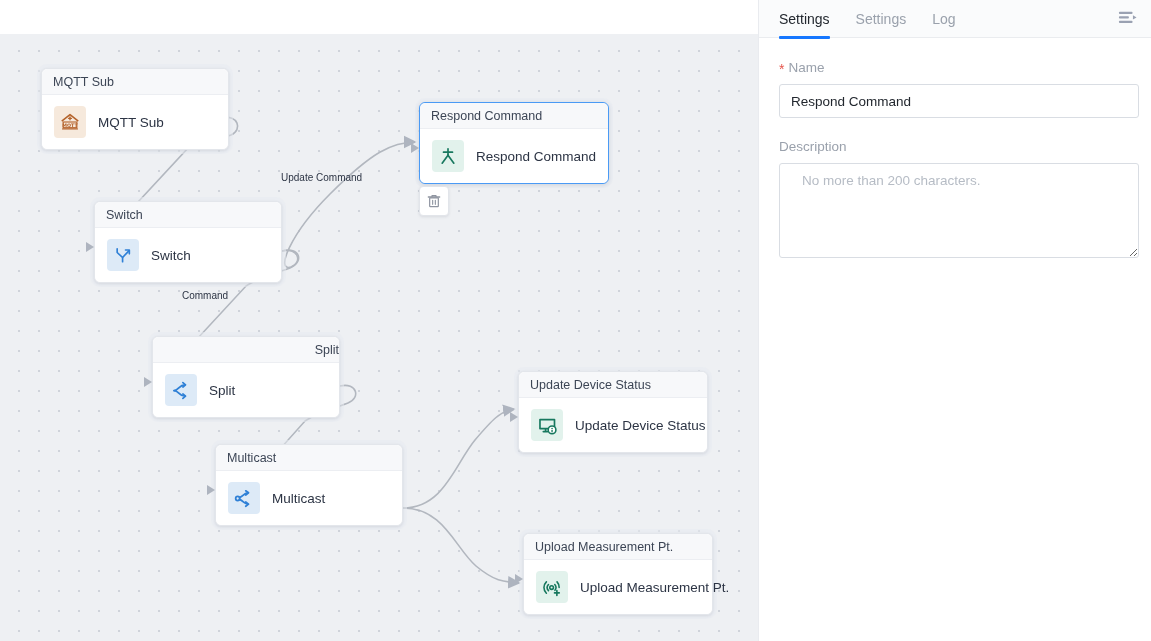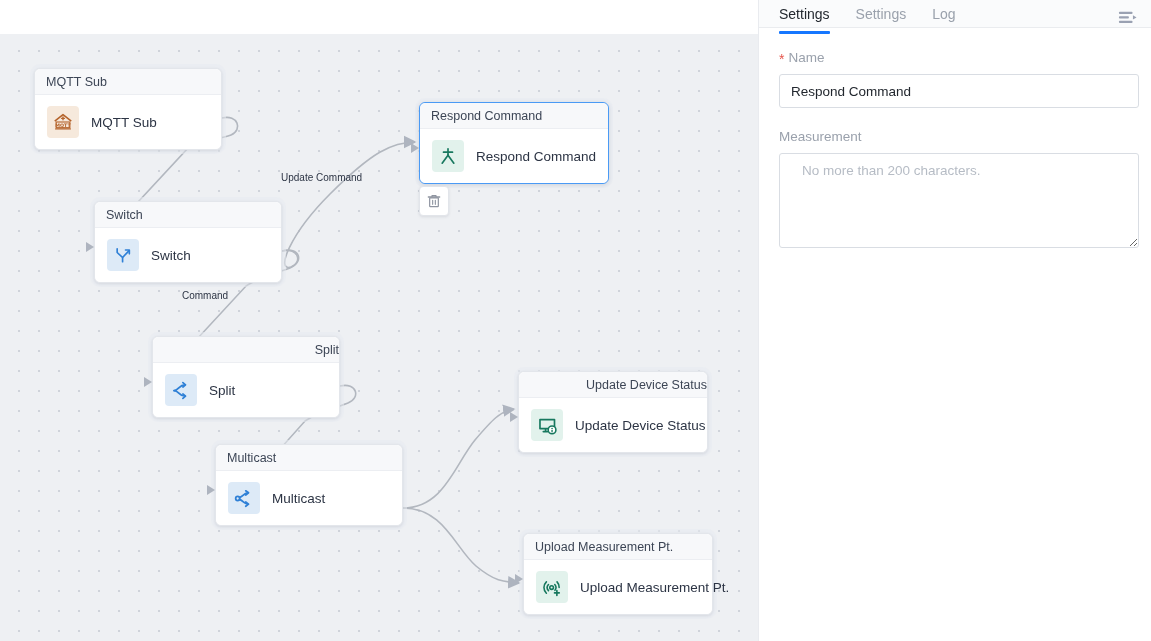--- a/index.html
+++ b/index.html
@@ -106,21 +106,21 @@
 
   
   #panel {
     position: relative;
     width: 393px; height: 641px;
     background: #ffffff;
     border-left: 1px solid #e9ebef;
   }
   #panel-tabs {
     position: relative;
-    height: 28px;
+    height: 38px;
     background: #fafbfc;
     border-bottom: 1px solid #eaecef;
     display: flex; align-items: center;
     padding-left: 20px;
     gap: 26px;
   }
   .tab {
     font-size: 14px;
     color: #9aa1ac;
     line-height: 38px;
@@ -203,21 +203,21 @@
 
         <path d="M403,474 C444,474 455,430 475,406 C492,386 500,377 515,375" marker-end="url(#arrow)"></path>
 
         <path d="M403,474 C444,474 455,514 476,532 C494,547 503,548 520,549" marker-end="url(#arrow)"></path>
       </g>
     </svg>
 
     <div class="edge-label" style="left:281px; top:172px;">Update Command</div>
     <div class="edge-label" style="left:182px; top:290px;">Command</div>
 
-    <div class="node" style="left:34px; top:68px; width:188px;">
+    <div class="node" style="left:41px; top:68px; width:188px;">
       <div class="node-head">MQTT Sub</div>
       <div class="node-body">
         <div class="node-icon icon-tan">
           <svg width="22" height="22" viewBox="0 0 24 24">
             <path d="M3 11 L12 4 L21 11" fill="none" stroke="#b4622a" stroke-width="1.7" stroke-linejoin="round"></path>
             <path d="M12 6.4 V9.6 M10.4 8 H13.6" stroke="#b4622a" stroke-width="1.5" stroke-linecap="round"></path>
             <rect x="4.5" y="12" width="15" height="6.2" fill="none" stroke="#b4622a" stroke-width="1.2"></rect>
             <text x="12" y="17" font-size="5.2" fill="#b4622a" text-anchor="middle" font-family="DejaVu Sans, sans-serif" font-weight="bold">MQTT</text>
             <path d="M4 19.6 H20" stroke="#b4622a" stroke-width="1.4" stroke-linecap="round"></path>
           </svg>
@@ -292,21 +292,21 @@
 
     <div id="delete-btn" style="left:419px; top:186px;">
       <svg width="16" height="16" viewBox="0 0 24 24">
         <path d="M3.5 6 H20.5" stroke="#8e94a0" stroke-width="2" stroke-linecap="round"></path>
         <path d="M9 6 V4 H15 V6" fill="none" stroke="#8e94a0" stroke-width="1.8" stroke-linejoin="round"></path>
         <rect x="5.5" y="7.4" width="13" height="13" rx="1" fill="none" stroke="#8e94a0" stroke-width="1.8"></rect>
         <path d="M10 11 V17 M14 11 V17" stroke="#8e94a0" stroke-width="1.7" stroke-linecap="round"></path>
       </svg>
     </div>
 
-    <div class="node" style="left:518px; top:371px; width:190px;text-align:right;">
+    <div class="node" style="left:518px; top:371px; width:190px;">
       <div class="port port-in"></div>
       <div class="node-head">Update Device Status</div>
       <div class="node-body">
         <div class="node-icon icon-green">
           <svg width="21" height="21" viewBox="0 0 24 24">
             <path d="M20 13.6 V5.2 H3.4 V15.6 H12.4" fill="none" stroke="#17785e" stroke-width="1.9" stroke-linecap="round" stroke-linejoin="round"></path>
             <path d="M7.2 19 H12" fill="none" stroke="#17785e" stroke-width="1.9" stroke-linecap="round"></path>
             <path d="M9.8 15.8 V19" fill="none" stroke="#17785e" stroke-width="1.9"></path>
             <circle cx="17.2" cy="17" r="4.4" fill="#fff" stroke="#17785e" stroke-width="1.8"></circle>
             <circle cx="17.2" cy="15.4" r="0.95" fill="#17785e"></circle>
@@ -358,19 +358,19 @@
 
       <div class="field-label">
         <span class="req-star">*</span>
         <span>Name</span>
       </div>
       <input class="text-input" type="text" value="Respond Command" style="">
 
       <div class="field-gap"></div>
 
       <div class="field-label">
-        <span>Measurement</span>
+        <span>Description</span>
       </div>
       <textarea class="textarea" placeholder="No more than 200 characters." style=""></textarea>
     </div>
 
   </div>
 </div>
 
 </body></html>

